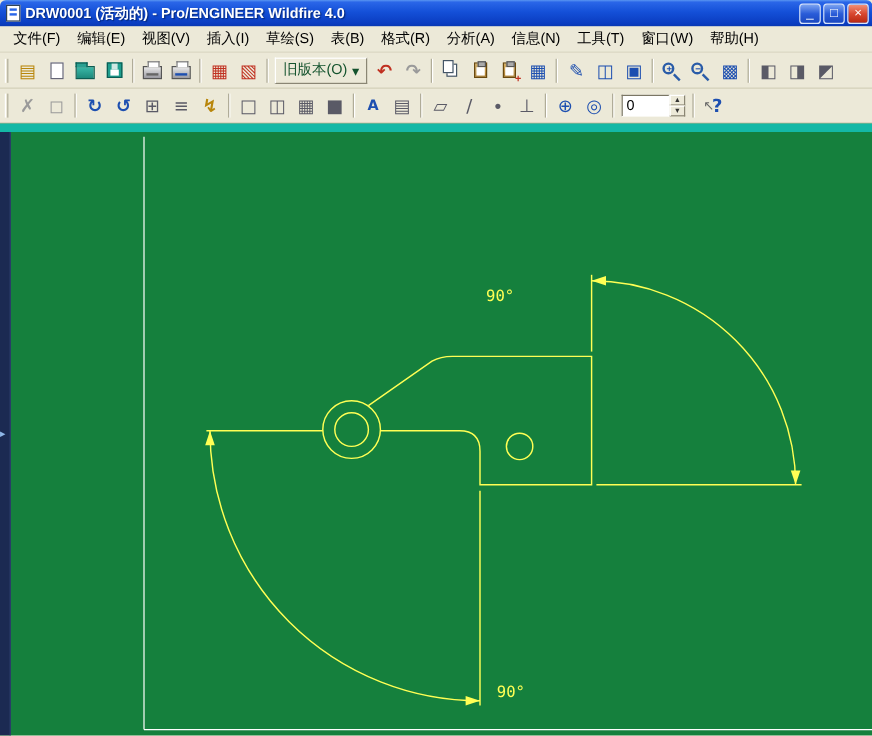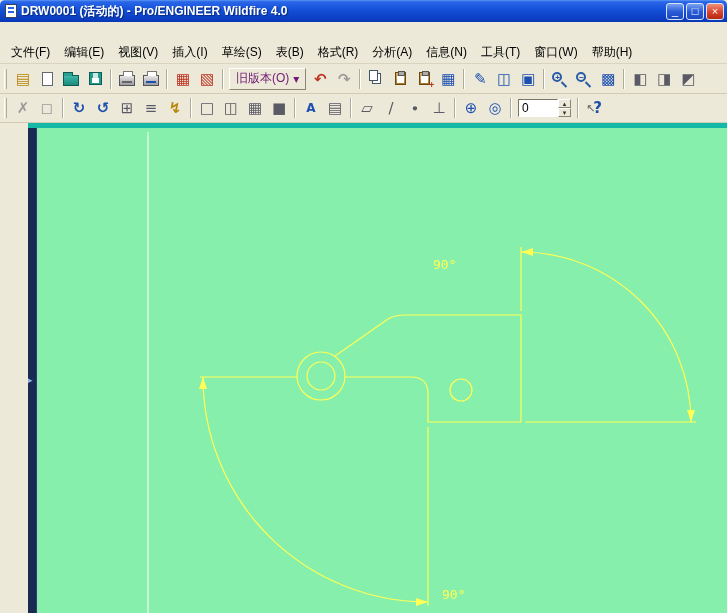--- a/index.html
+++ b/index.html
@@ -18,21 +18,21 @@
   .title-text { font-size:12px; font-weight:bold; flex:1;
     text-shadow:1px 1px 1px #05287a; white-space:nowrap; overflow:hidden; }
   .winbtns { display:flex; gap:2px; }
   .winbtn { width:18px; height:17px; border-radius:3px; color:#fff; font-size:11px;
     line-height:15px; text-align:center; border:1px solid #d8e4fa;
     background:linear-gradient(180deg,#7aa2f0,#2a5cd8 50%,#1a48c0); cursor:default; }
   .winbtn.close { background:linear-gradient(180deg,#f09078,#d84830 50%,#b82810); }
 
   
   .menubar { height:22px; flex:0 0 22px; background:#ece9d8; display:flex; align-items:center;
-    padding-left:4px; border-bottom:1px solid #d8d4c0; font-size:12px; color:#000;margin-top:20px; }
+    padding-left:4px; border-bottom:1px solid #d8d4c0; font-size:12px; color:#000; }
   .menu-item { padding:3px 7px; white-space:nowrap; }
 
   
   .toolbar { background:#ece9d8; display:flex; align-items:center; padding:1px 2px;
     border-bottom:1px solid #cfcbb4; }
   .tb1 { height:30px; flex:0 0 30px; }
   .tb2 { height:29px; flex:0 0 29px; }
   .grip { width:3px; height:20px; margin:0 4px 0 2px;
     border-left:1px solid #fff; border-right:1px solid #b0ac98; }
   .sep { width:2px; height:20px; margin:0 3px;
@@ -70,35 +70,35 @@
     transform:rotate(-45deg); left:9px; top:7px; }
   .ic-copy { width:9px; height:11px; background:#fff; border:1px solid #456;
     box-shadow:3px 3px 0 -1px #fff, 3px 3px 0 0 #456; margin:-3px 3px 3px -3px; }
   .ic-paste { width:11px; height:13px; background:linear-gradient(#d8b46a,#a87828);
     border:1px solid #6a4a10; position:relative; }
   .ic-paste::before { content:""; position:absolute; top:-2px; left:2px; width:5px; height:3px;
     background:#aaa; border:1px solid #555; }
   .ic-paste::after { content:""; position:absolute; top:3px; left:1px; right:1px; bottom:1px; background:#fff; }
 
   .oldver-btn { display:flex; align-items:center; gap:4px; height:22px; padding:0 6px; margin:0 2px;
-    font-size:12px; color:#701a75; background:#ece9d8;
+    font-size:12px; color:#14532d; background:#ece9d8;
     border:1px solid; border-color:#fff #8a8674 #8a8674 #fff; }
 
   .num-field { display:flex; align-items:center; margin:0 3px; }
   .num-input { width:40px; height:18px; border:1px solid; border-color:#7a7664 #fff #fff #7a7664;
     background:#fff; font-size:12px; padding:0 3px; font-family:"Liberation Sans",sans-serif; }
   .spin { display:flex; flex-direction:column; }
   .spin-btn { width:13px; height:9px; font-size:7px; line-height:8px; text-align:center;
     background:#ece9d8; border:1px solid; border-color:#fff #8a8674 #8a8674 #fff; color:#333; }
 
   .help-btn { display:flex; align-items:center; }
   .help-arrow { font-size:11px; color:#666; margin-right:-2px; font-style:normal; }
 
   
-  .drawing { flex:1; position:relative; background:#86efac; border-top:5px solid #14b8a6;margin-left:28px; }
+  .drawing { flex:1; position:relative; background:#15803d; border-top:7px solid #14b8a6; }
   .drawing svg { position:absolute; left:0; top:0; }
   .sash { position:absolute; left:0; top:0; width:9px; height:100%;
     background:#1b2a52; border-right:1px solid #2e3f6e; }
   .sash-arrow { position:absolute; left:0px; top:247px; font-size:9px; color:#8fb8e8;
     font-style:normal; font-family:"DejaVu Sans",sans-serif; }
   text.dim { font-family:"DejaVu Sans Mono",monospace; font-size:13px; }
 </style>
 </head>
 <body>
 

